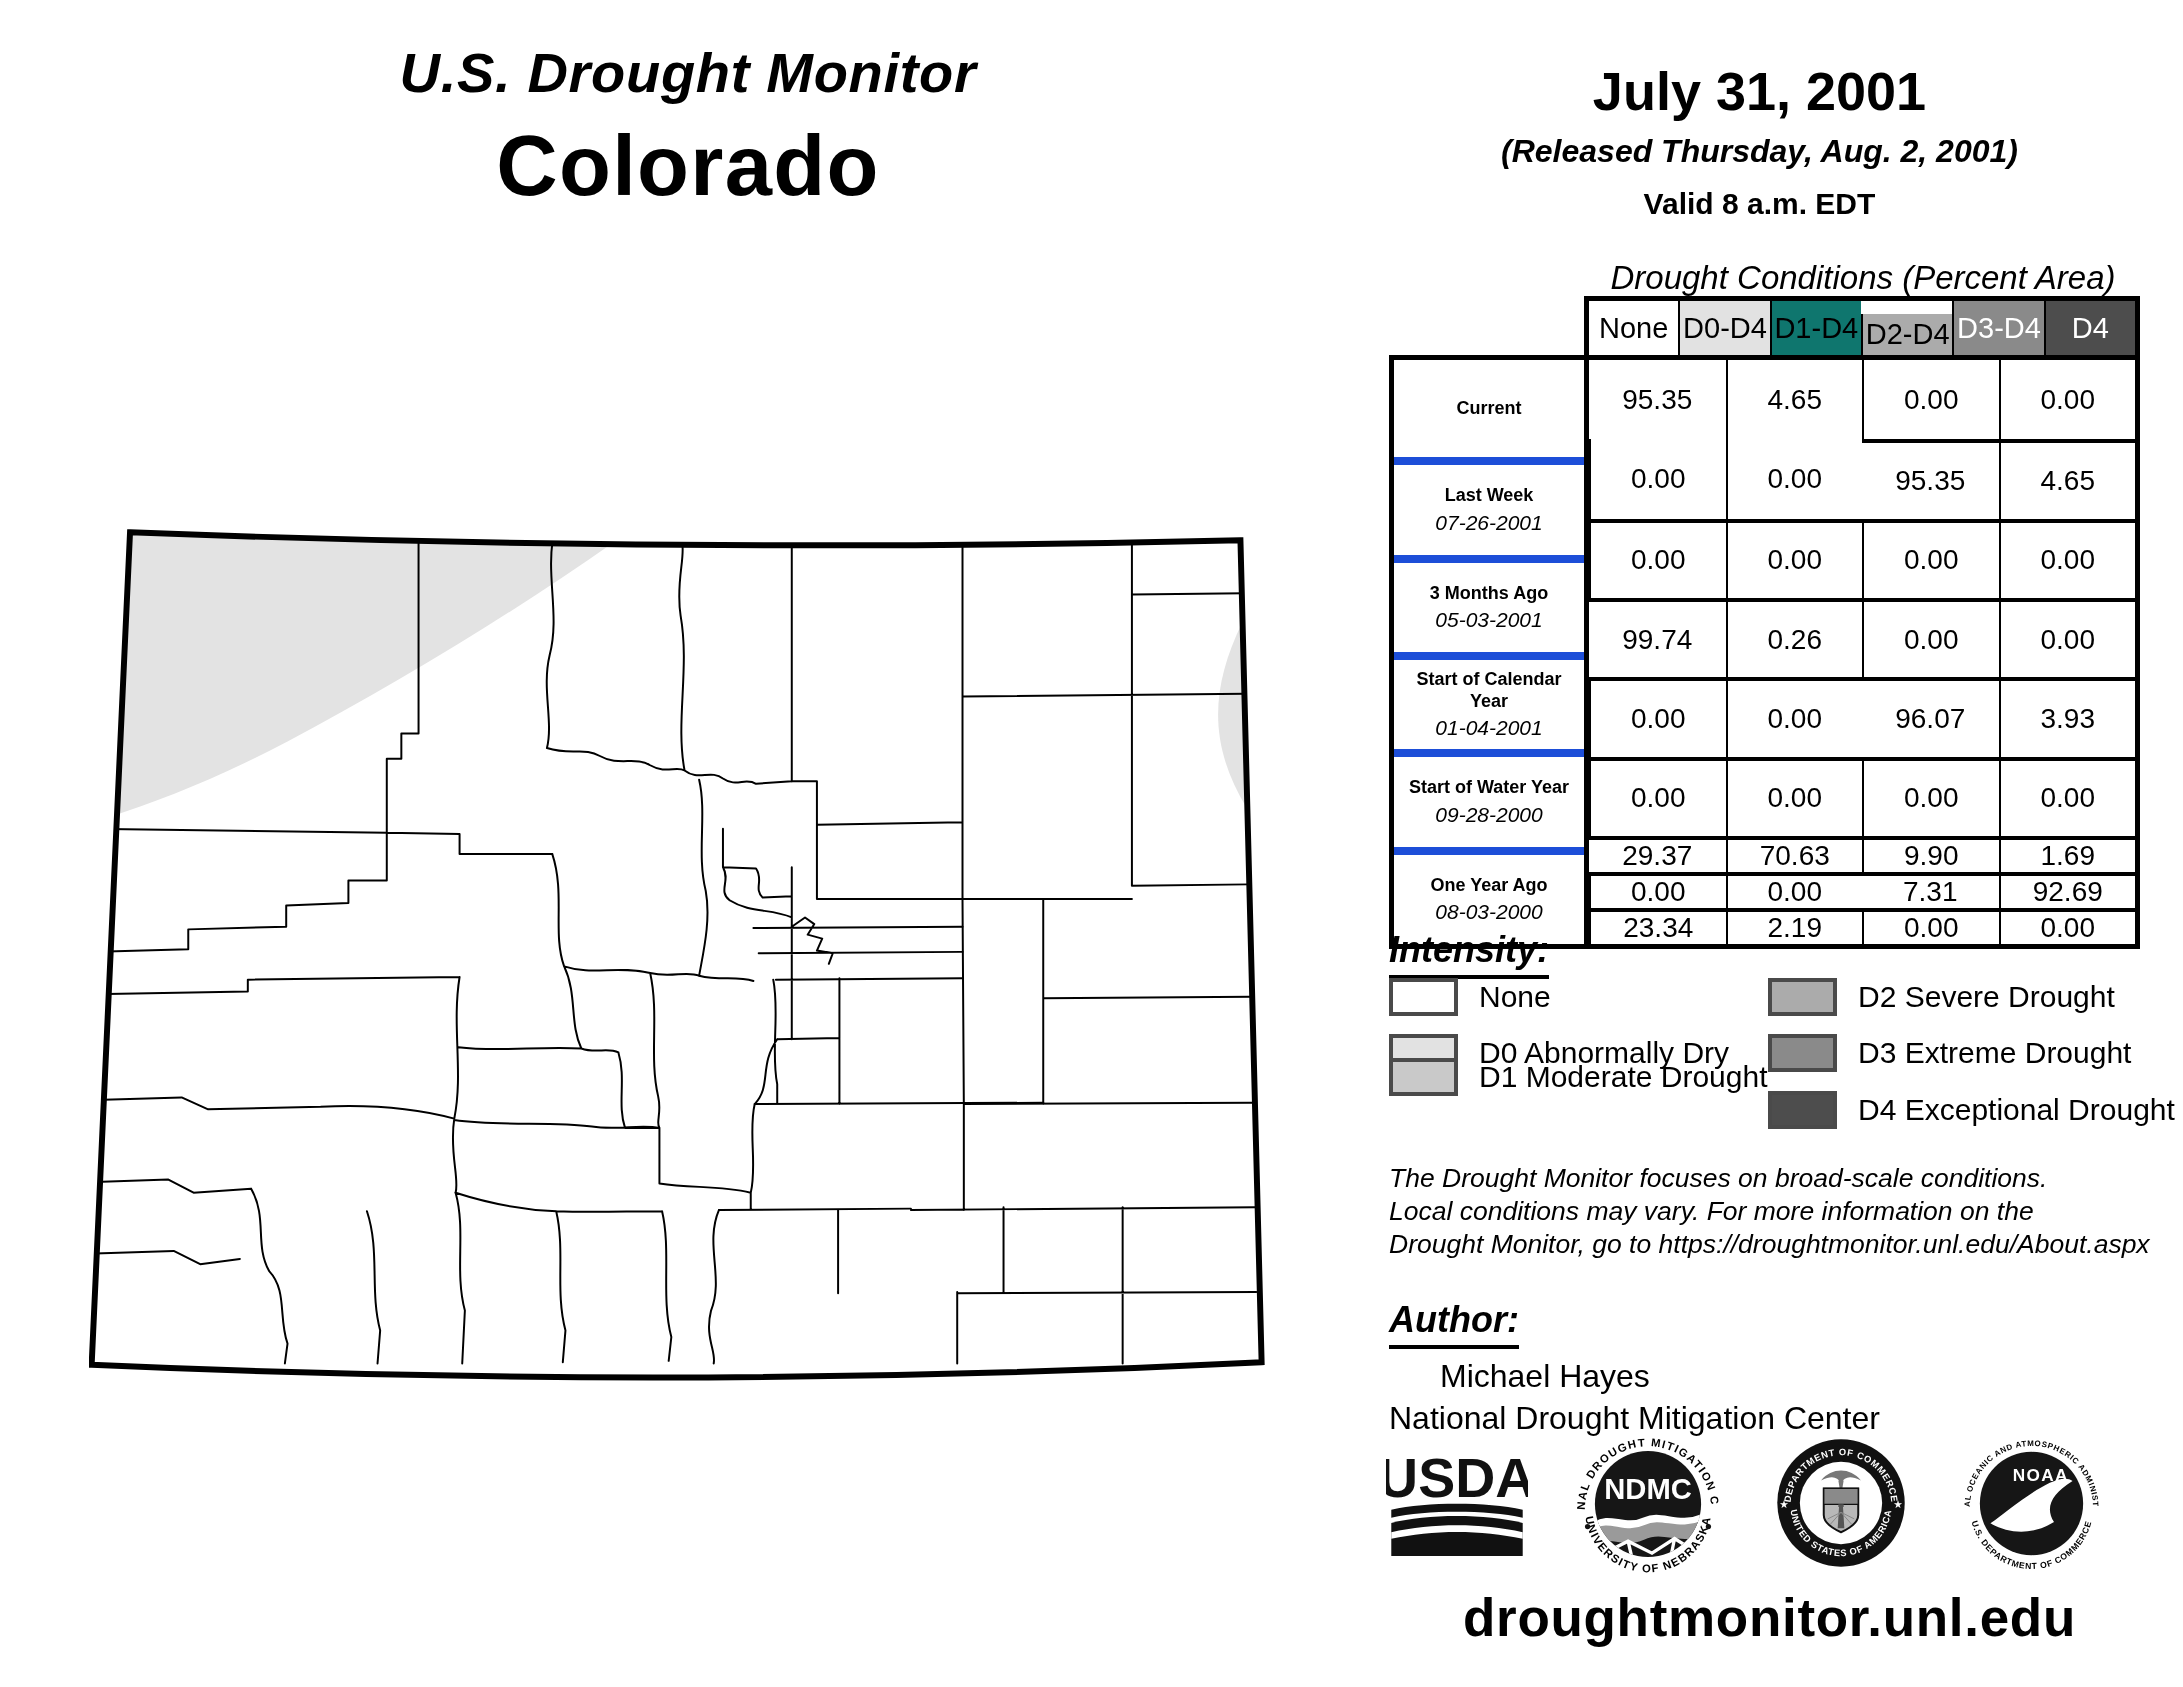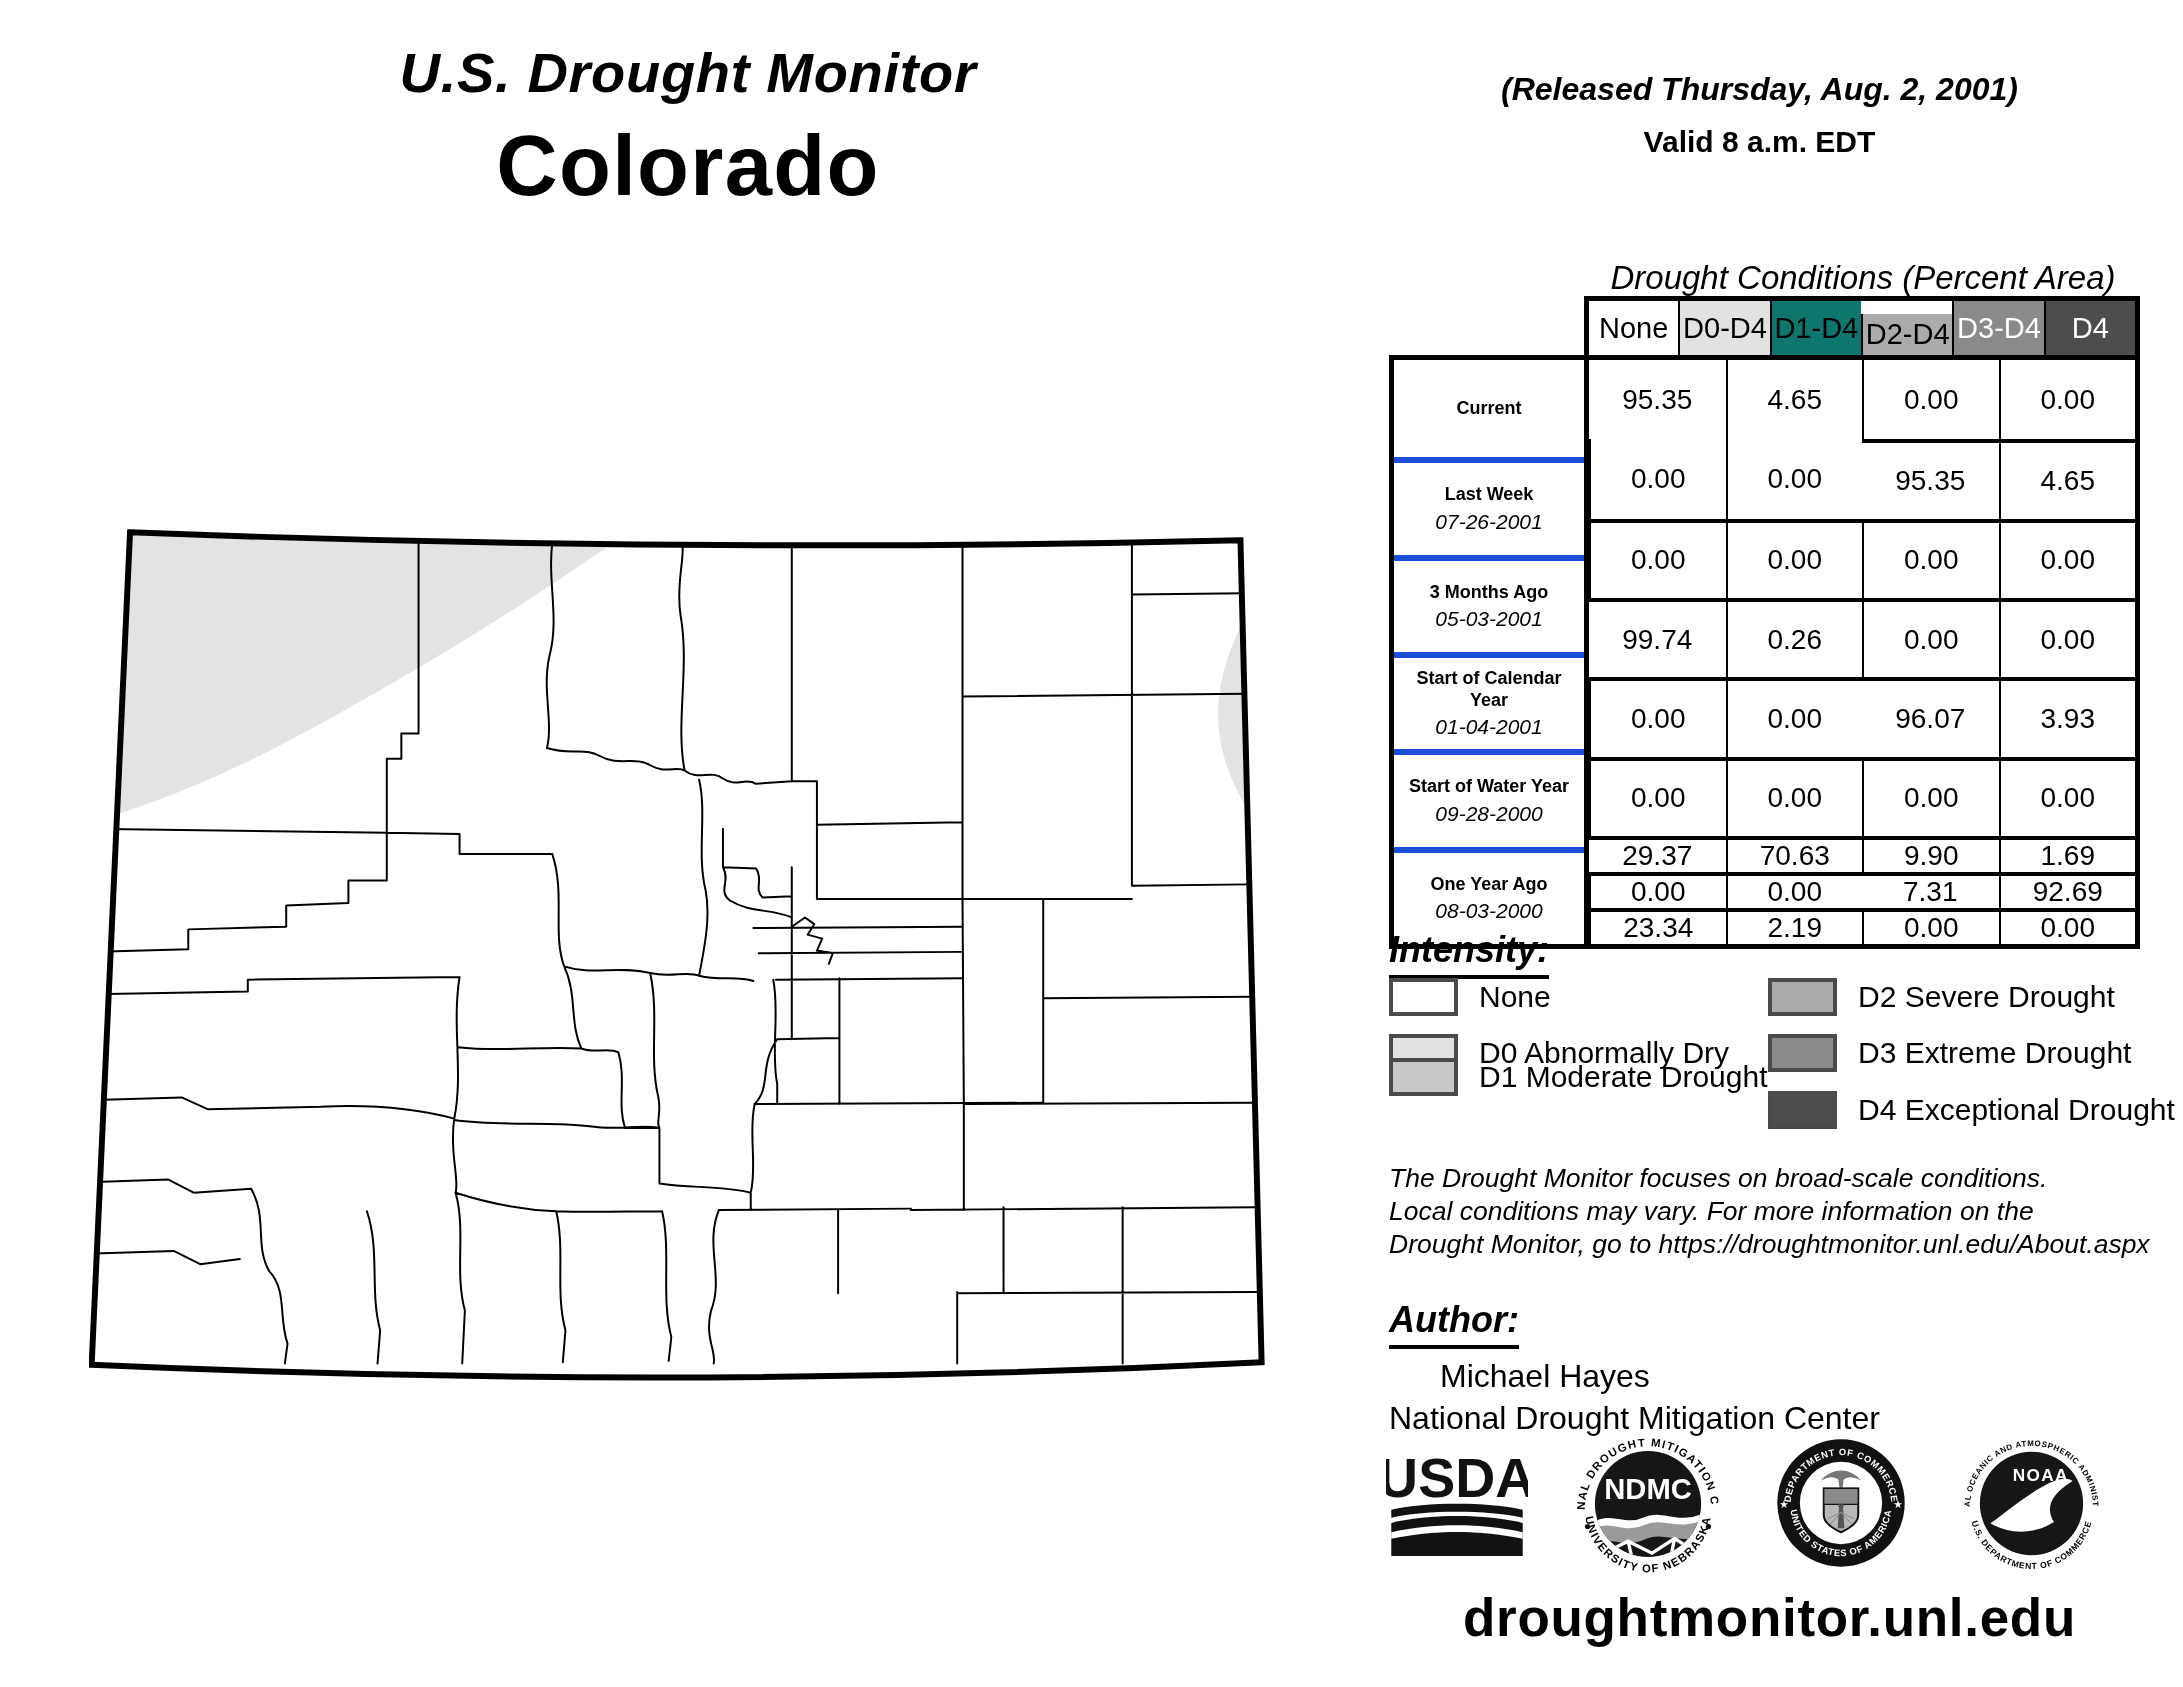--- a/index.html
+++ b/index.html
@@ -13,21 +13,21 @@
   #map-date{font-size:54px;font-weight:bold;}
   #released{font-size:32px;font-weight:bold;font-style:italic;margin-top:10.6px;}
   #valid{font-size:30px;font-weight:bold;margin-top:17px;}
   
   #table-title{left:1585px;top:259px;width:556px;text-align:center;font-size:33px;font-style:italic;}
   #dm-table{left:1389px;top:296px;width:751px;height:655px;}
   .hdrband{position:absolute;left:195px;top:0;width:556px;height:64px;border:5.3px solid #000;box-sizing:border-box;display:flex;}
   .hdrcell{flex:1 1 0;display:flex;align-items:center;justify-content:center;font-size:29px;border-left:2.6px solid #000;box-sizing:border-box;}
   .hdrcell:first-child{border-left:none;}
   .labelcol{position:absolute;left:0;top:59px;width:200px;height:594px;border:5.3px solid #000;box-sizing:border-box;display:grid;grid-template-rows:repeat(6,1fr);background:#fff;}
-  .lblcell{border-top:6px solid #1d4ed8;box-sizing:border-box;display:flex;flex-direction:column;align-items:center;justify-content:center;text-align:center;padding:0 2.6px;}
+  .lblcell{border-top:8px solid #1d4ed8;box-sizing:border-box;display:flex;flex-direction:column;align-items:center;justify-content:center;text-align:center;padding:0 2.6px;}
   .lblcell:first-child{border-top:none;}
   .lbl-main{font-size:18px;font-weight:bold;line-height:1.18;}
   .lbl-date{font-size:21px;font-style:italic;margin-top:4px;}
   .datagrid{position:absolute;left:195px;top:59px;width:556px;height:594px;border:5.3px solid #000;box-sizing:border-box;display:grid;grid-template-columns:repeat(4,1fr);grid-template-rows:repeat(6,1fr);background:#fff;}
   .dcell{display:flex;align-items:center;justify-content:center;font-size:28px;border-left:2.6px solid #000;border-top:4px solid #000;box-sizing:border-box;}
   .dcell.c0{border-left:none;}
   .dcell.r0{border-top:none;}
   
   .sec-head{font-size:36px;font-weight:bold;font-style:italic;display:inline-block;border-bottom:4px solid #000;padding-bottom:4px;}
   #intensity-head{left:1389px;top:929px;}
@@ -48,20 +48,21 @@
 </style>
 </head>
 <body>
 
 <div class="abs" id="title-block">
   <div id="main-title">U.S. Drought Monitor</div>
   <div id="state-title">Colorado</div>
 </div>
 
 <div class="abs" id="date-block">
+  <div id="map-date">July 31, 2001</div>
   <div id="released">(Released Thursday, Aug. 2, 2001)</div>
   <div id="valid">Valid 8 a.m. EDT</div>
 </div>
 
 <svg class="abs" style="left:89px;top:523px;" width="1211" height="867" viewBox="0 0 1830 1310">
   <defs>
     <clipPath id="stateclip">
       <path d="M 62,14 Q 900,46 1740,26 L 1772,1268 Q 900,1312 4,1272 Z"></path>
     </clipPath>
   </defs>

